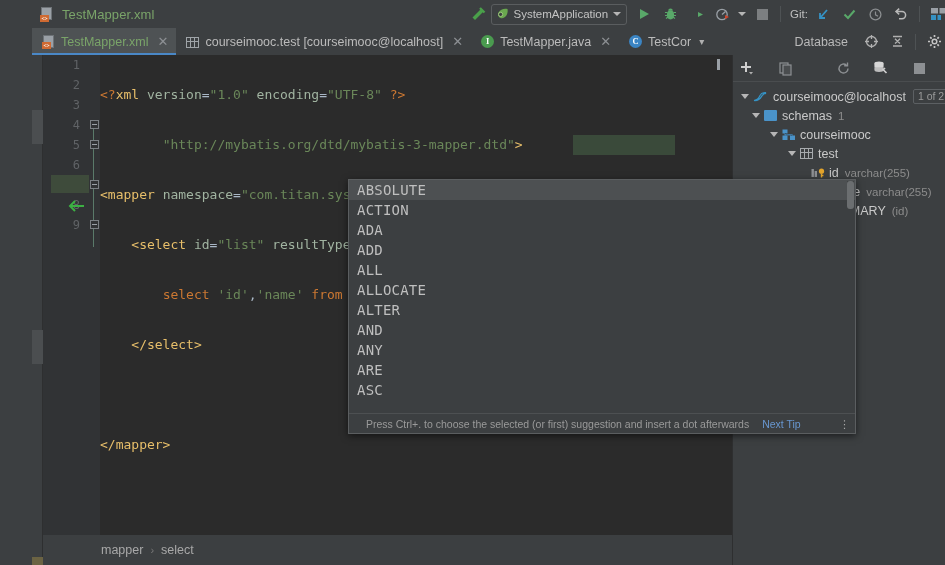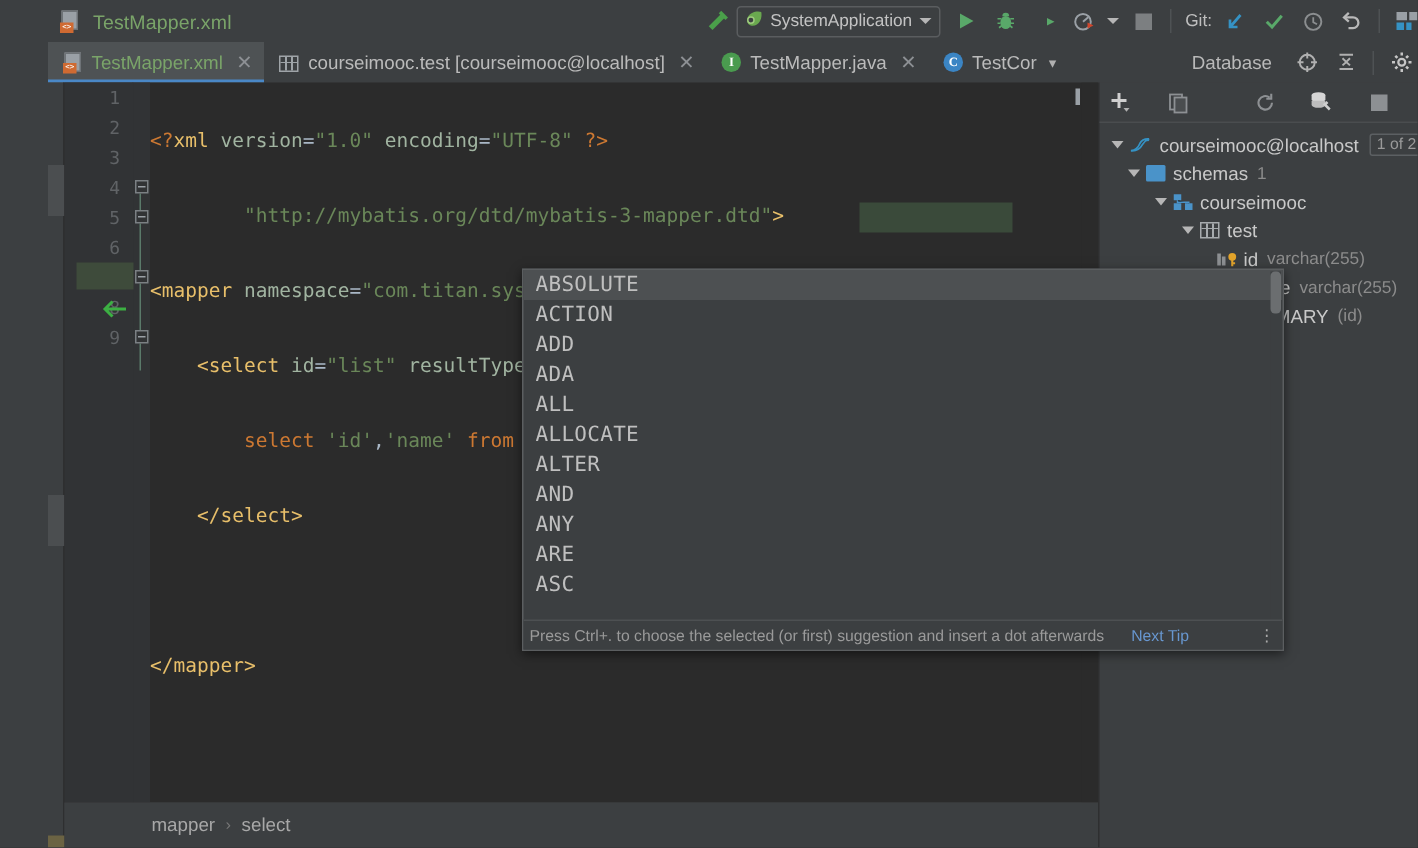--- a/index.html
+++ b/index.html
@@ -228,22 +228,22 @@
   .popup-scroll {
     position: absolute; right: 1px; top: 1px; width: 7px; height: 233px; background: #3c3f41;
   }
   .popup-scroll .thumb {
     position: absolute; left: 0; top: 0; width: 7px; height: 28px; background: #6b6e70;
     border-radius: 3px;
   }
   .popup-hint {
     position: absolute; left: 0; right: 0; bottom: 0; height: 20px;
     background: #3c3f41; border-top: 1px solid #4d5052;
-    display: flex; align-items: center; padding: 0 6px 0 4px;
-    font-size: 10.5px; color: #9a9a9a; gap: 18px;
+    display: flex; align-items: center; padding: 0 6px 0 17px;
+    font-size: 10.5px; color: #9a9a9a; gap: 13px;
   }
   .popup-hint .nexttip { color: #6897d0; }
   .popup-hint .kebab {
     margin-left: auto; color: #a9a9a9; font-size: 11px; letter-spacing: 0;
     line-height: 8px; width: 10px; text-align: center;
   }
 
   
   .bottom-strip {
     position: absolute; left: 0; top: 557px; width: 11px; height: 8px; background: #6b6343;
@@ -615,22 +615,22 @@
 
     </div>
 
     <div class="db-scroll-v"></div>
   </div>
 
   <div class="popup">
     <div class="popup-list">
       <div class="popup-item selected">ABSOLUTE</div>
       <div class="popup-item">ACTION</div>
+      <div class="popup-item">ADA</div>
       <div class="popup-item">ADD</div>
-      <div class="popup-item">ADA</div>
       <div class="popup-item">ALL</div>
       <div class="popup-item">ALLOCATE</div>
       <div class="popup-item">ALTER</div>
       <div class="popup-item">AND</div>
       <div class="popup-item">ANY</div>
       <div class="popup-item">ARE</div>
       <div class="popup-item">ASC</div>
     </div>
     <div class="popup-scroll">
       <div class="thumb"></div>

